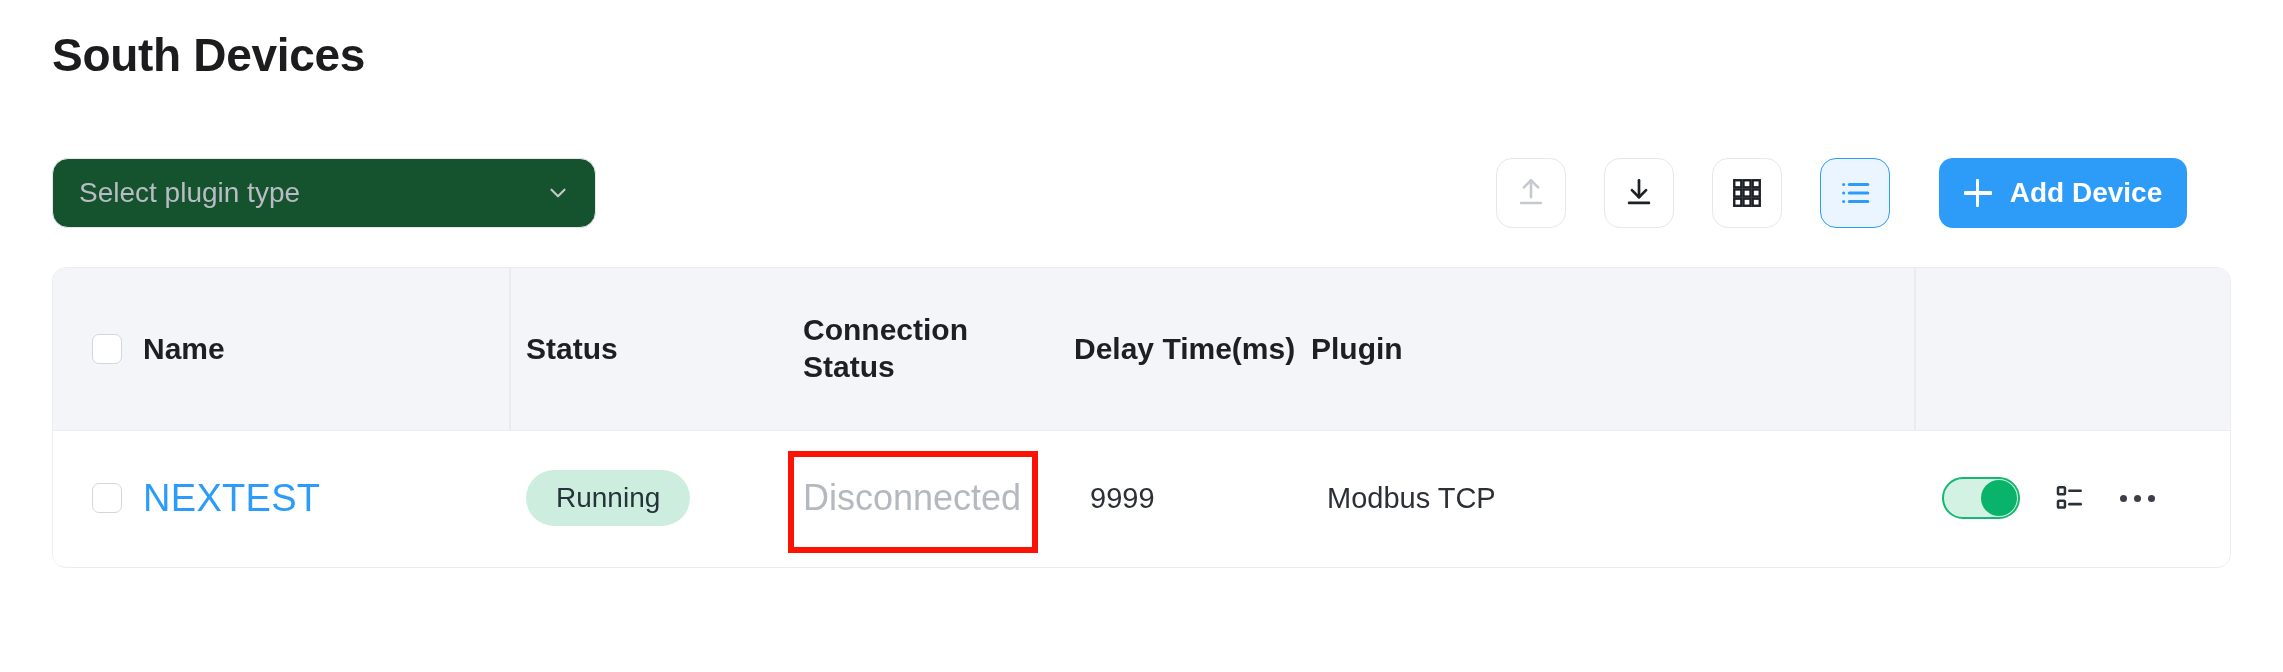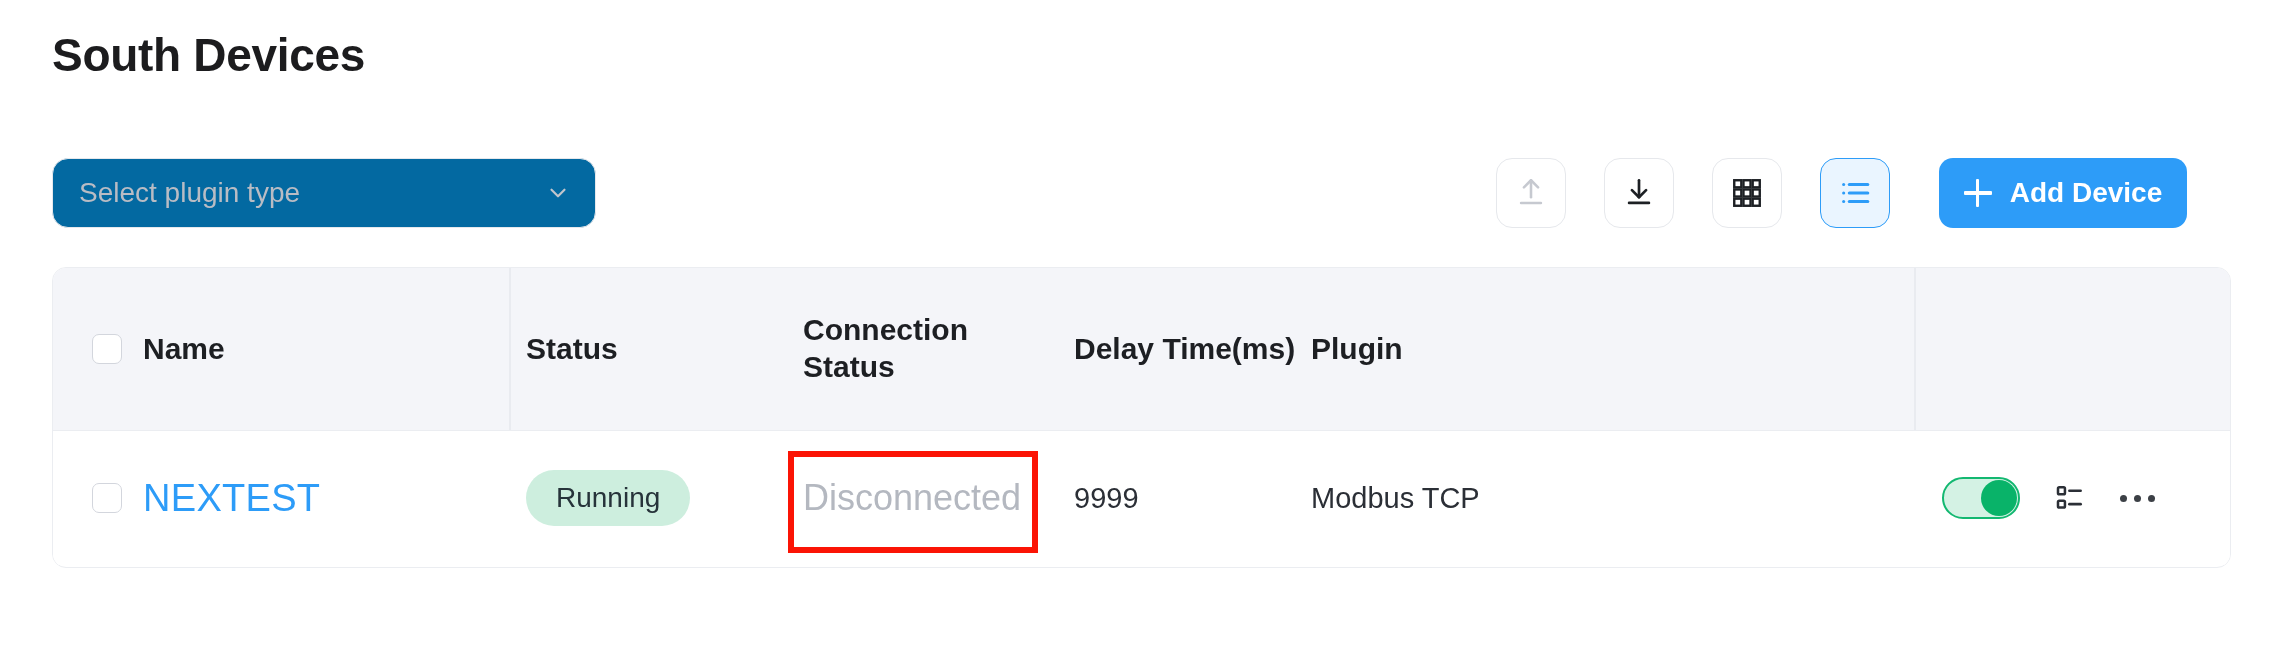--- a/index.html
+++ b/index.html
@@ -40,21 +40,21 @@
   }
 
   .select-box {
     position: absolute;
     left: 0;
     top: 0;
     width: 544px;
     height: 70px;
     border: 1.5px solid #e6e8ec;
     border-radius: 16px;
-    background: #0369a1;
+    background: #14532d;
     display: flex;
     align-items: center;
     padding: 0 24px 0 26px;
   }
   .select-box .placeholder {
     flex: 1;
     font-size: 28px;
     color: #b9bcc4;
     line-height: 1;
   }
@@ -168,20 +168,21 @@
   }
   .th-text {
     font-size: 30px;
     font-weight: 700;
     color: #1d1f23;
     line-height: 1.22;
   }
   .td-text {
     font-size: 29px;
     color: #2b2f36;
+    margin-left: 16px;
   }
 
   
   .c-check { left: 24px;   width: 60px;  justify-content: center; }
   .c-name  { left: 90px;   width: 400px; }
   .c-status{ left: 473px;  width: 260px; }
   .c-conn  { left: 750px;  width: 250px; }
   .c-delay { left: 1021px; width: 250px; }
   .c-plugin{ left: 1258px; width: 500px; }
   .c-oper  { left: 1790px; width: 340px; justify-content: flex-end; padding-right: 28px; }

